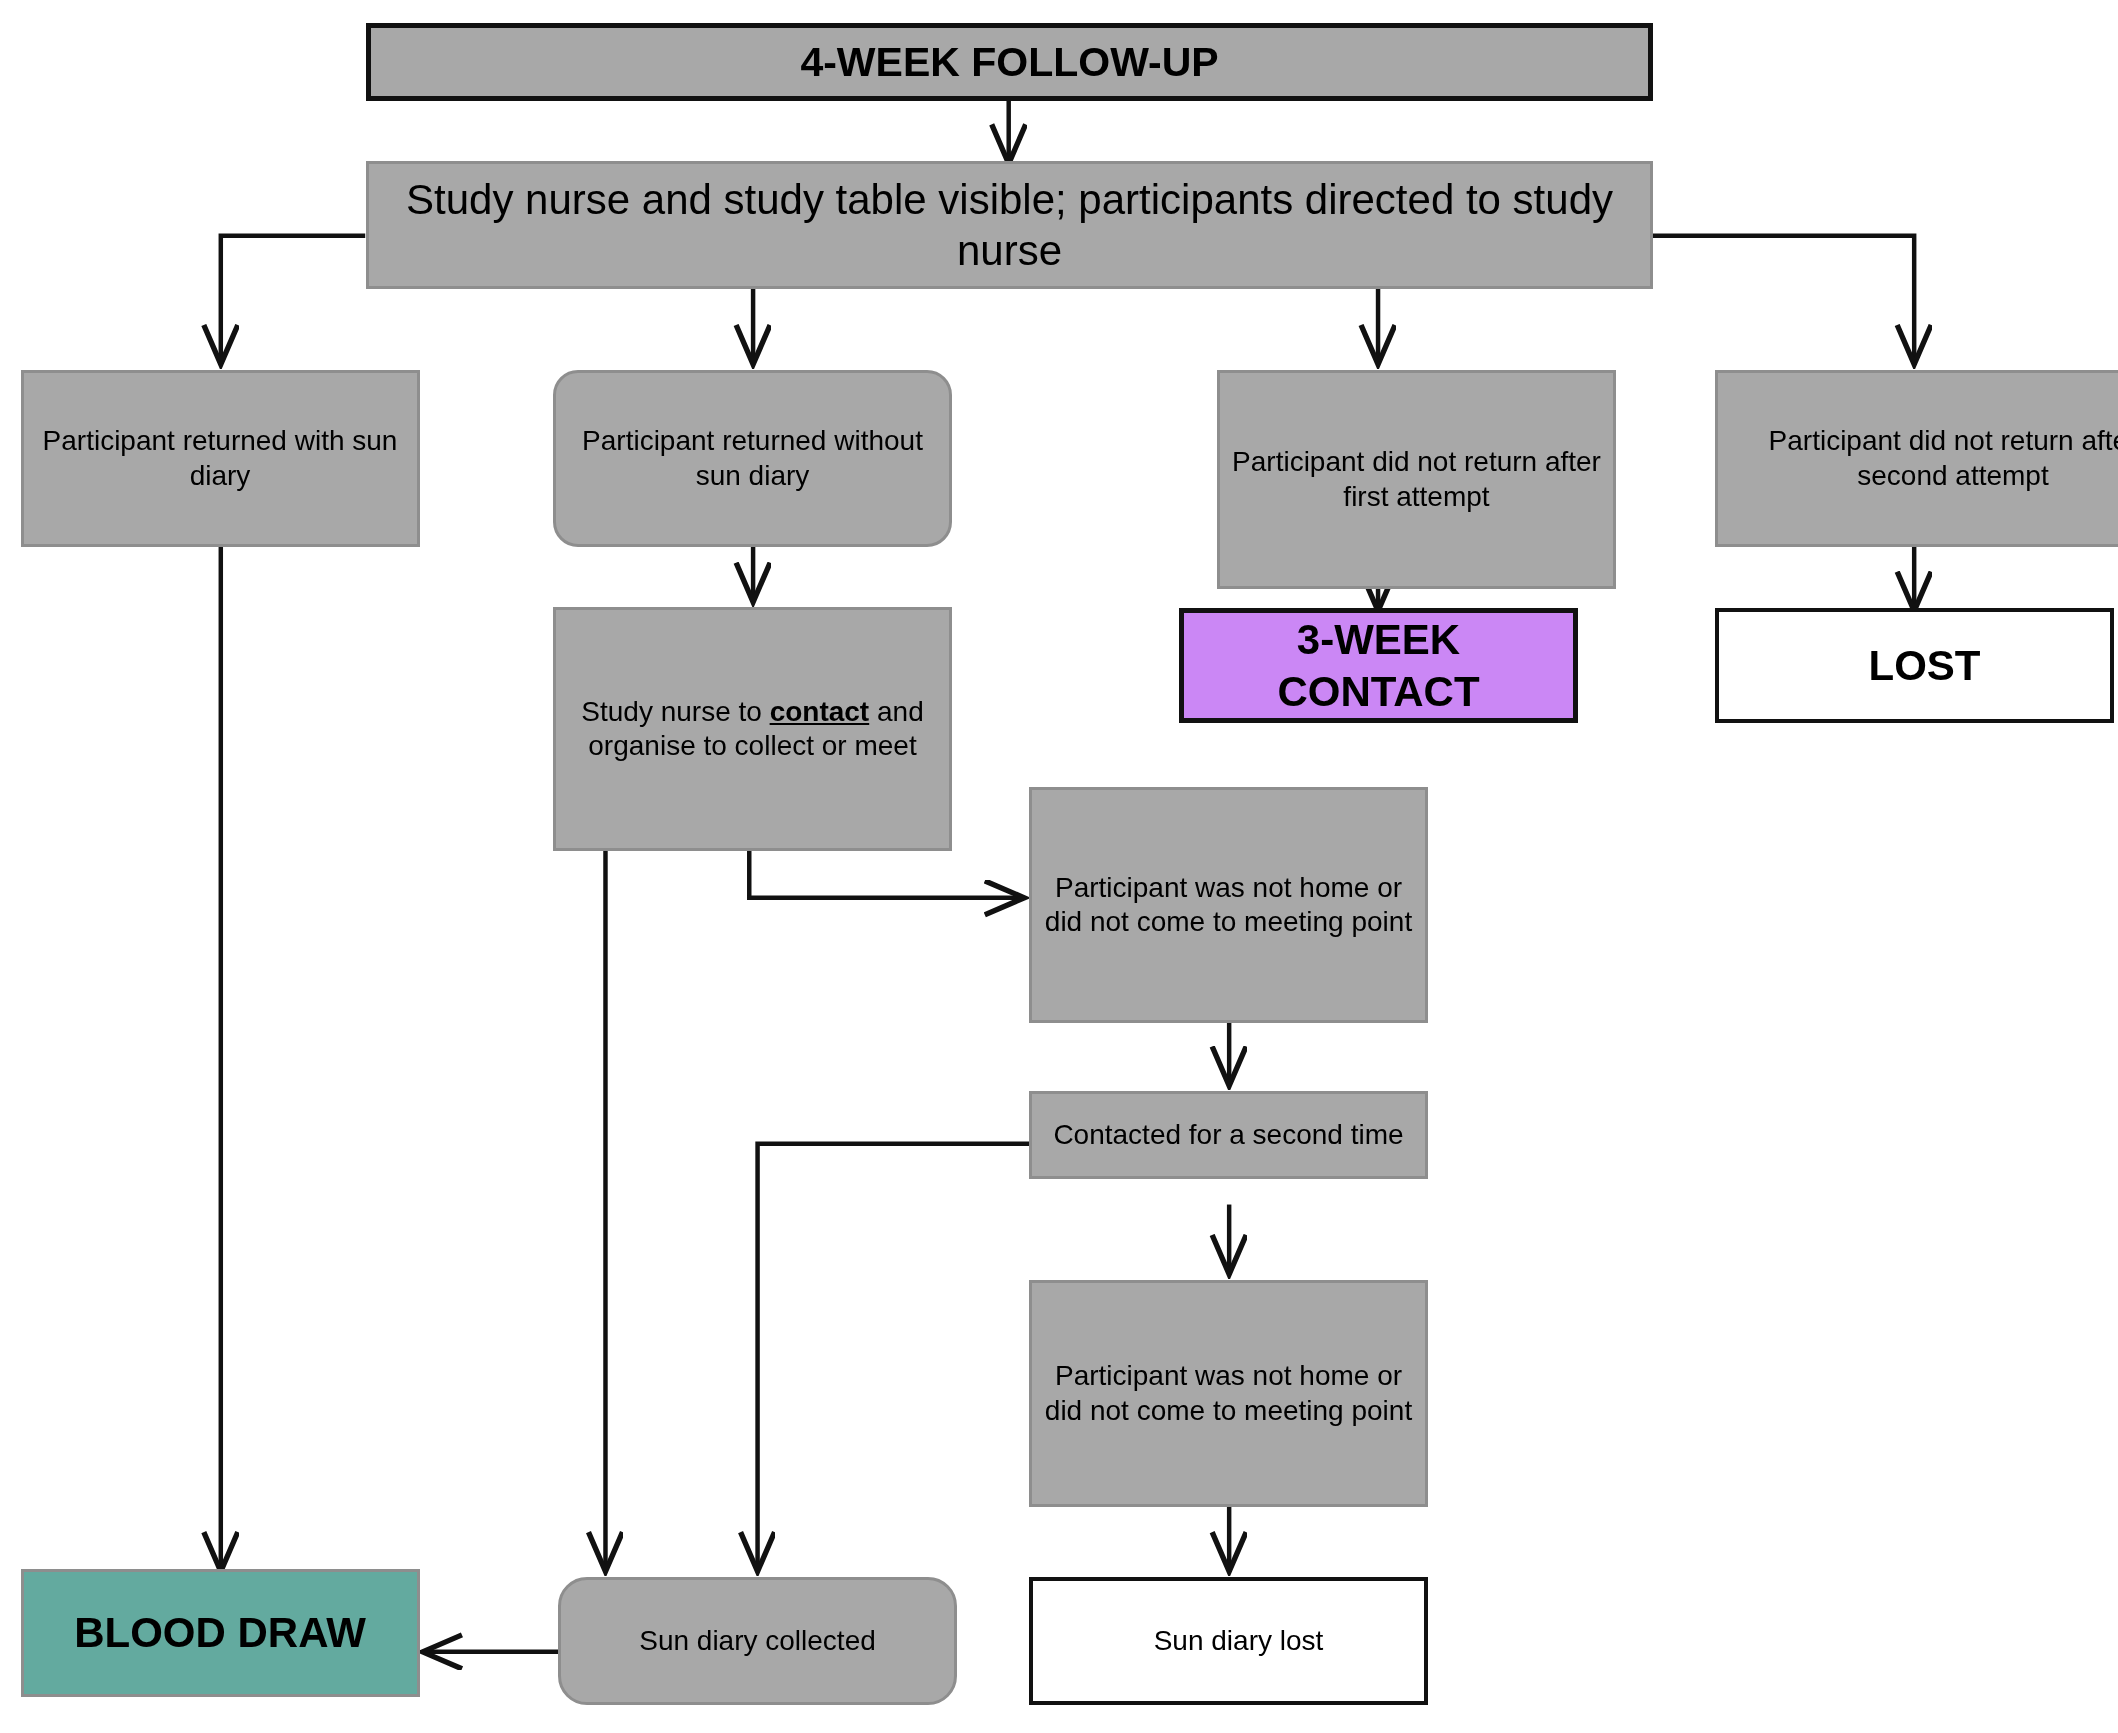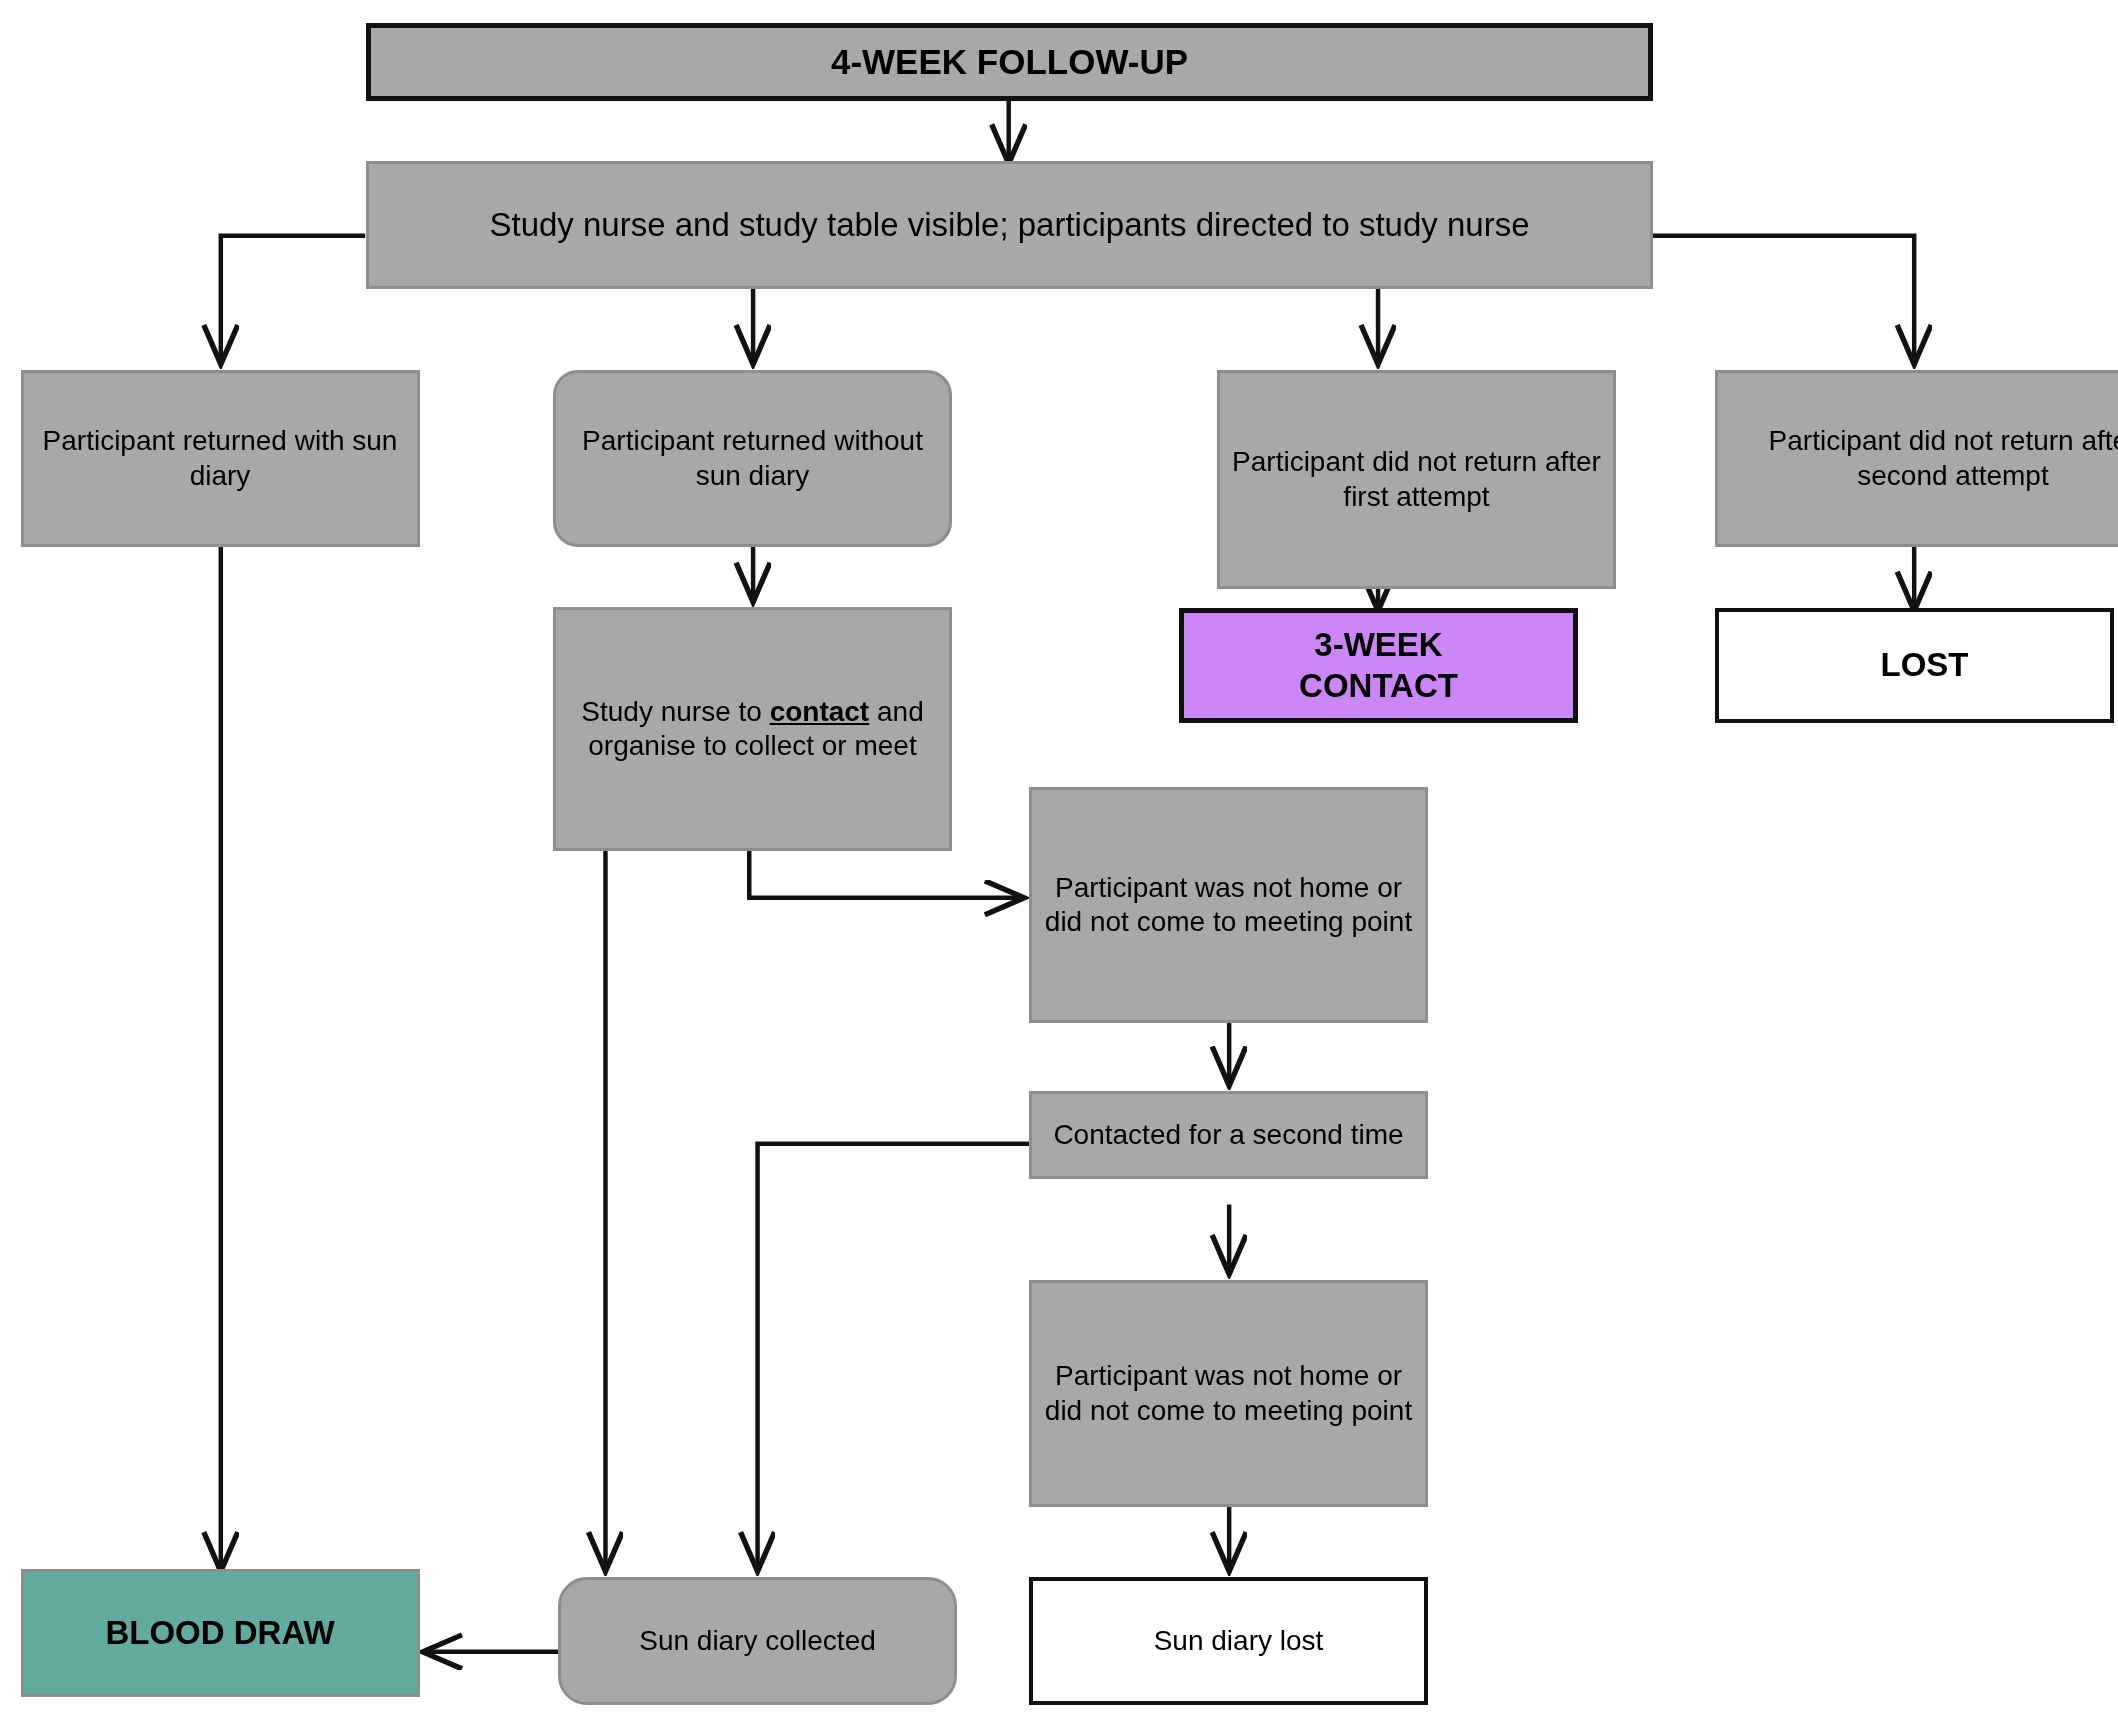--- a/index.html
+++ b/index.html
@@ -48,22 +48,22 @@
   .fill-white  { background: #ffffff; padding-left: 20px; }
 
   
   .bd-thick { border: 5.8px solid #111111; }
   .bd-grey  { border: 3.8px solid #8e8e8e; }
   .bd-black { border: 4.5px solid #111111; }
 
   .bold { font-weight: bold; }
   .u-bold { font-weight: bold; text-decoration: underline; }
 
-  .fs-big   { font-size: 35px; }
-  .fs-mid   { font-size: 33px; }
+  .fs-big   { font-size: 41px; }
+  .fs-mid   { font-size: 42px; }
   .fs-body  { font-size: 28px; margin-top: 8px; }
 </style>
 </head>
 <body>
 
 <div id="canvas">
 
   <svg id="wires" viewBox="0 0 3315 2712" xmlns="http://www.w3.org/2000/svg">
     <defs>
       <marker id="ah" markerWidth="10" markerHeight="10" refX="8.4" refY="4" orient="auto" markerUnits="strokeWidth">

